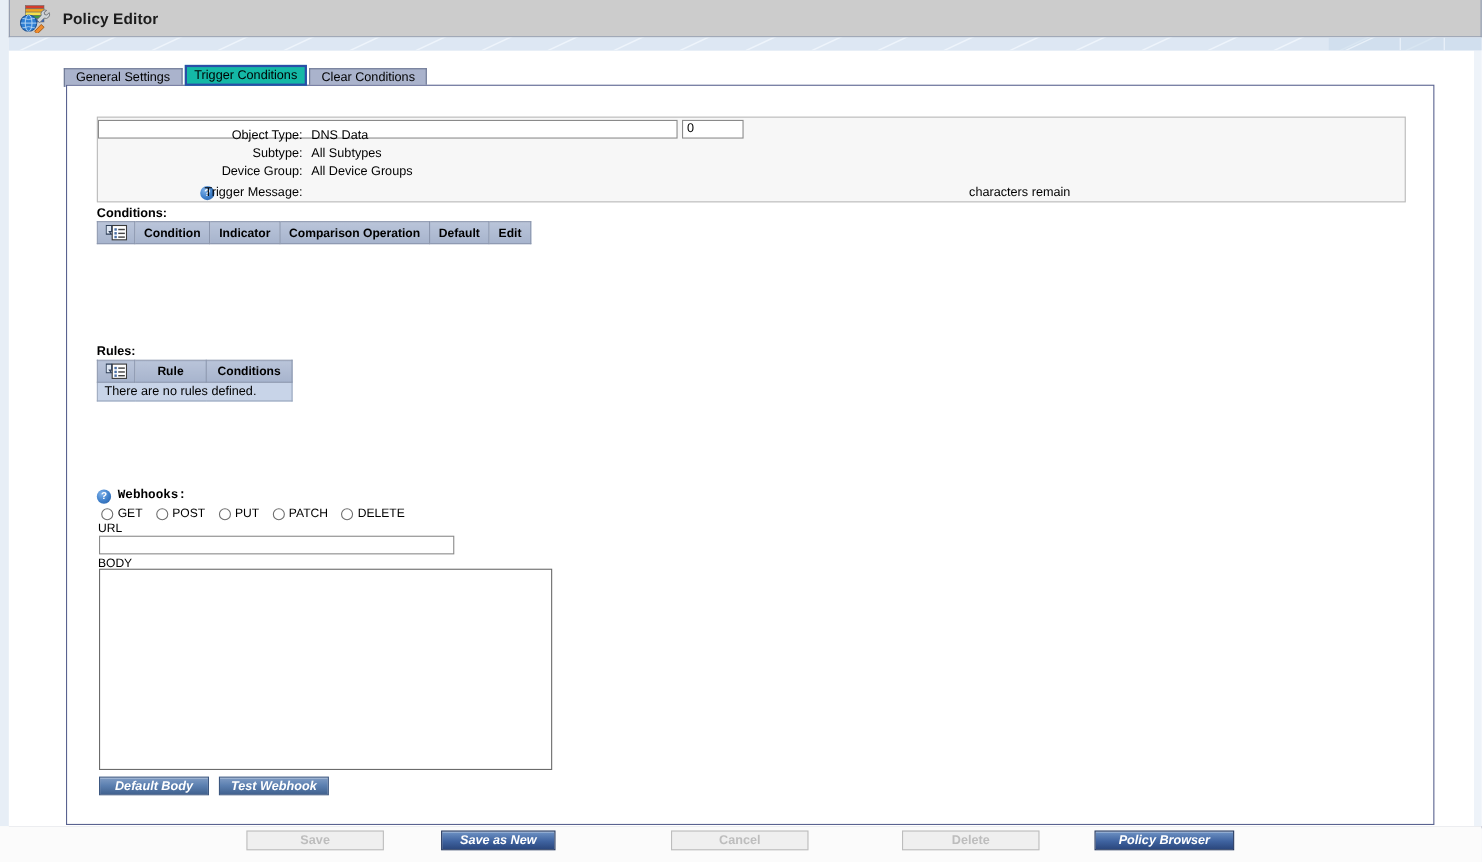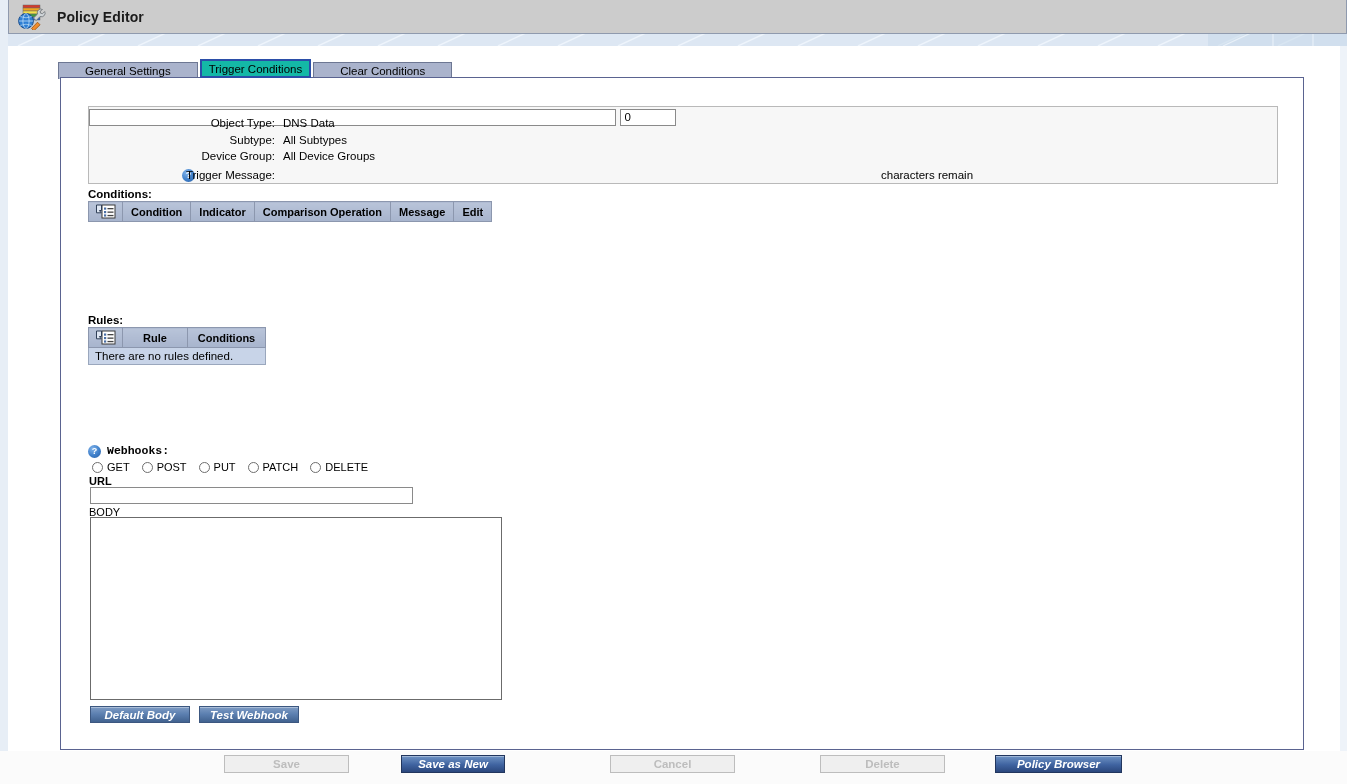--- a/index.html
+++ b/index.html
@@ -60,21 +60,21 @@
     display: flex; align-items: flex-end;
   }
   .tab {
     height: 17px;
     background: #aab3cc;
     border: 1px solid #6d7793;
     border-bottom: none;
     font-size: 11.5px;
     color: #000;
     display: flex; align-items: center;
-    padding: 0 26px;
+    padding: 0 10px;
     margin-right: 2px;
     white-space: nowrap;
     position: relative;
     top: 1px;
   }
   .tab.active {
     background: #14b8a6;
     border: 2px solid #2b4ea8;
     color: #000;
     height: 19px;
@@ -335,21 +335,21 @@
             <rect x="11.5" y="4" width="6" height="1.3" fill="#444"></rect>
             <rect x="11.5" y="7.5" width="6" height="1.3" fill="#444"></rect>
             <rect x="11.5" y="10.9" width="6" height="1.3" fill="#444"></rect>
             <path d="M0.5 1 L5.5 1 L5.5 6.5 L3.4 6.5 L5.2 8.8 L0.5 8.8 Z" fill="#dfe7f3" stroke="#2f3f57" stroke-width="1"></path>
           </svg>
         </span>
       </th>
       <th>Condition</th>
       <th>Indicator</th>
       <th>Comparison Operation</th>
-      <th>Message</th>
+      <th>Default</th>
       <th>Edit</th>
     </tr>
   </tbody>
     </table>
 
   <div class="seclabel" style="left:27px; top:236px;">Rules:</div>
 
   <table class="tbl" style="left:27px; top:249px;">
     <tbody>
         <tr>
@@ -397,21 +397,21 @@
     <label class="ritem">
       <span class="radio"></span>
       <span>PATCH</span>
     </label>
     <label class="ritem">
       <span class="radio"></span>
       <span>DELETE</span>
     </label>
   </div>
 
-  <div class="fieldlabel" style="left:28px; top:397px;font-weight:bold;">URL</div>
+  <div class="fieldlabel" style="left:28px; top:397px;">URL</div>
   <input class="txtinput" type="text" style="position: absolute; left: 29px; top: 409px; width: 323px; height: 17px;" value="">
 
   <div class="fieldlabel" style="left:28px; top:428px;">BODY</div>
   <textarea class="bodyarea" style="left: 29px; top: 439px; width: 412px; height: 183px;"></textarea>
 
   <button class="bluebtn" style="left:29px; top:628px; width:100px; height:17px;">Default Body</button>
   <button class="bluebtn" style="left:138px; top:628px; width:100px; height:17px;">Test Webhook</button>
 </div>
 
 <div class="footer-line"></div>

